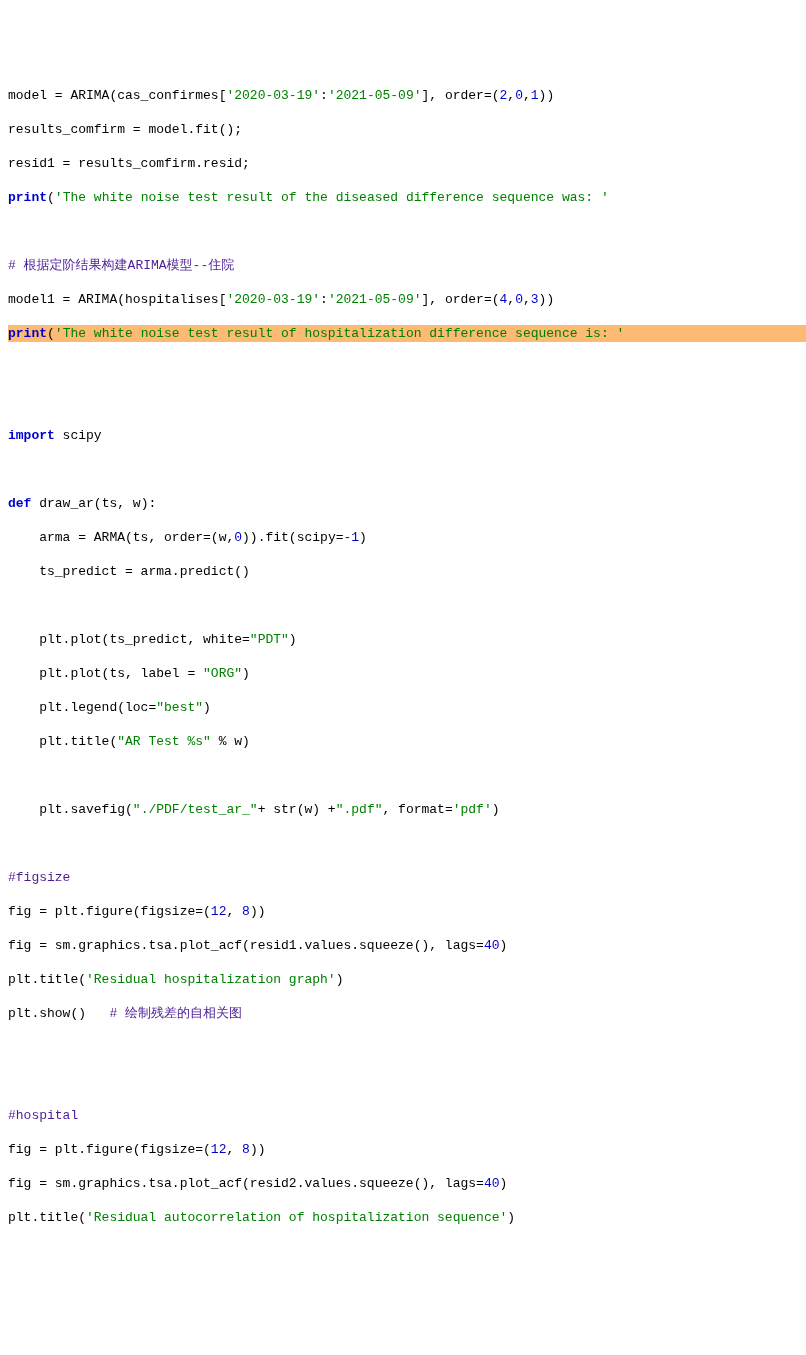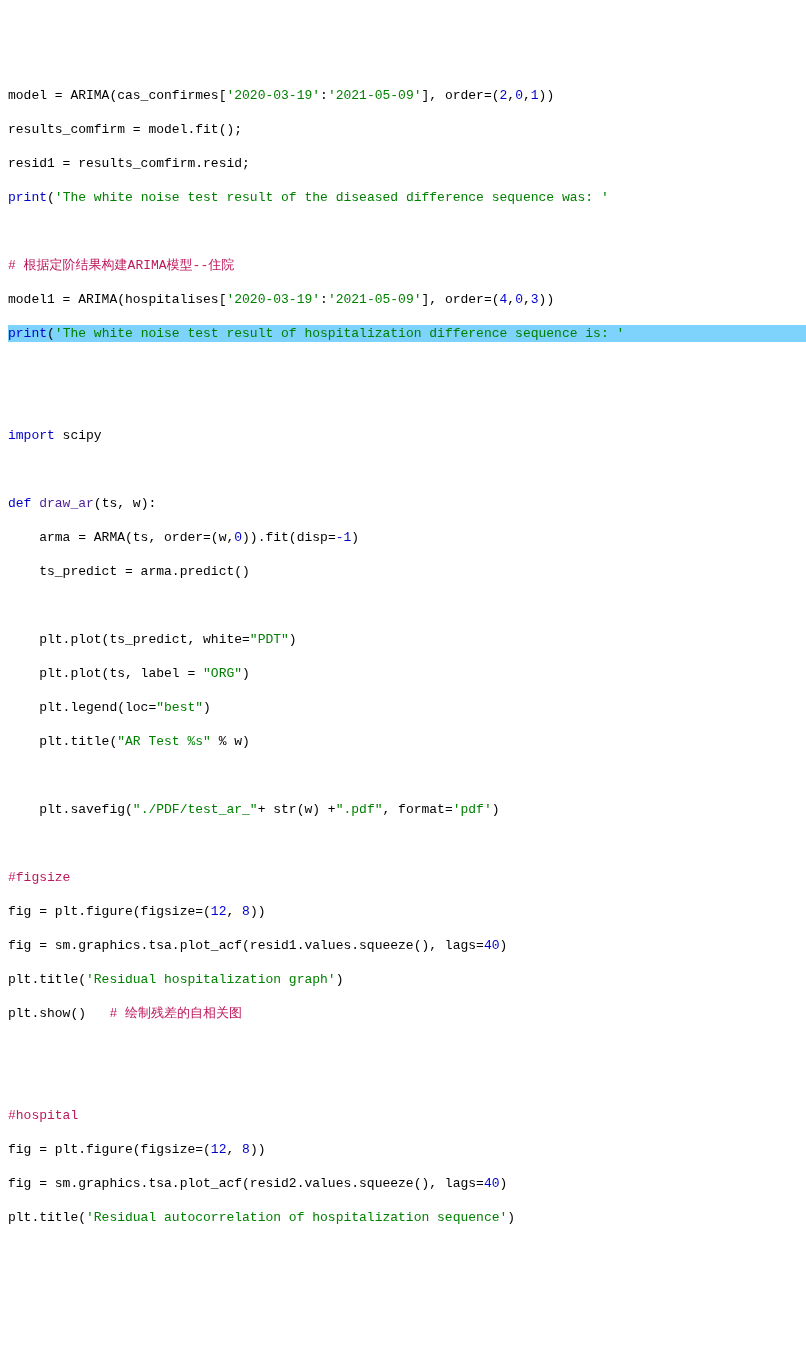--- a/index.html
+++ b/index.html
@@ -7,26 +7,26 @@
     font-family: "Consolas", "Courier New", monospace;
     font-size: 13px;
     line-height: 17px;
     background: #ffffff;
     color: #000000;
     white-space: pre;
     overflow-x: hidden;
     width: 806px;
     padding: 2px 0 0 8px;
   }
-  .kw { color: #0000cc; font-weight: normal; }
+  .kw { color: #0000cc; font-weight: bold; }
   .str { color: #008000; margin-top: 15px; }
   .num { color: #0000cc; }
-  .cmt-cn { color: #be185d; }
-  .def-name { color: #4c1d95; }
-  .hl { background: #7dd3fc; display: inline-block; width: 100%; }
+  .cmt-cn { color: #4c1d95; }
+  .def-name { color: #000000; }
+  .hl { background: #fdba74; display: inline-block; width: 100%; }
   .line { display: block; min-height: 17px; }
 </style>
 </head>
 <body>
 
 
 
 <div>
 <span class="line"><span>model = ARIMA(cas_confirmes[</span><span class="str">'2020-03-19'</span><span>:</span><span class="str">'2021-05-09'</span><span>], order=(</span><span class="num">2</span><span>,</span><span class="num">0</span><span>,</span><span class="num">1</span><span>))</span></span>
 <span class="line"><span>results_comfirm = model.fit();</span></span>
@@ -34,21 +34,21 @@
 <span class="line"><span class="kw">print</span><span>(</span><span class="str">'The white noise test result of the diseased difference sequence was: '</span></span>
 <span class="line"></span>
 <span class="line"><span class="cmt-cn"># 根据定阶结果构建ARIMA模型--住院</span></span>
 <span class="line"><span>model1 = ARIMA(hospitalises[</span><span class="str">'2020-03-19'</span><span>:</span><span class="str">'2021-05-09'</span><span>], order=(</span><span class="num">4</span><span>,</span><span class="num">0</span><span>,</span><span class="num">3</span><span>))</span></span>
 <span class="line hl"><span class="kw">print</span><span>(</span><span class="str">'The white noise test result of hospitalization difference sequence is: '</span></span>
 <span class="line"></span>
 <span class="line"></span>
 <span class="line"><span class="kw">import</span><span> scipy</span></span>
 <span class="line"></span>
 <span class="line"><span class="kw">def</span><span> </span><span class="def-name">draw_ar</span><span>(ts, w):</span></span>
-<span class="line"><span>    arma = ARMA(ts, order=(w,</span><span class="num">0</span><span>)).fit(disp=</span><span class="num">-1</span><span>)</span></span>
+<span class="line"><span>    arma = ARMA(ts, order=(w,</span><span class="num">0</span><span>)).fit(scipy=</span><span class="num">-1</span><span>)</span></span>
 <span class="line"><span>    ts_predict = arma.predict()</span></span>
 <span class="line"></span>
 <span class="line"><span>    plt.plot(ts_predict, white=</span><span class="str">"PDT"</span><span>)</span></span>
 <span class="line"><span>    plt.plot(ts, label = </span><span class="str">"ORG"</span><span>)</span></span>
 <span class="line"><span>    plt.legend(loc=</span><span class="str">"best"</span><span>)</span></span>
 <span class="line"><span>    plt.title(</span><span class="str">"AR Test %s"</span><span> % w)</span></span>
 <span class="line"></span>
 <span class="line"><span>    plt.savefig(</span><span class="str">"./PDF/test_ar_"</span><span>+ str(w) +</span><span class="str">".pdf"</span><span>, format=</span><span class="str">'pdf'</span><span>)</span></span>
 <span class="line"></span>
 <span class="line"><span class="cmt-cn">#figsize</span></span>

